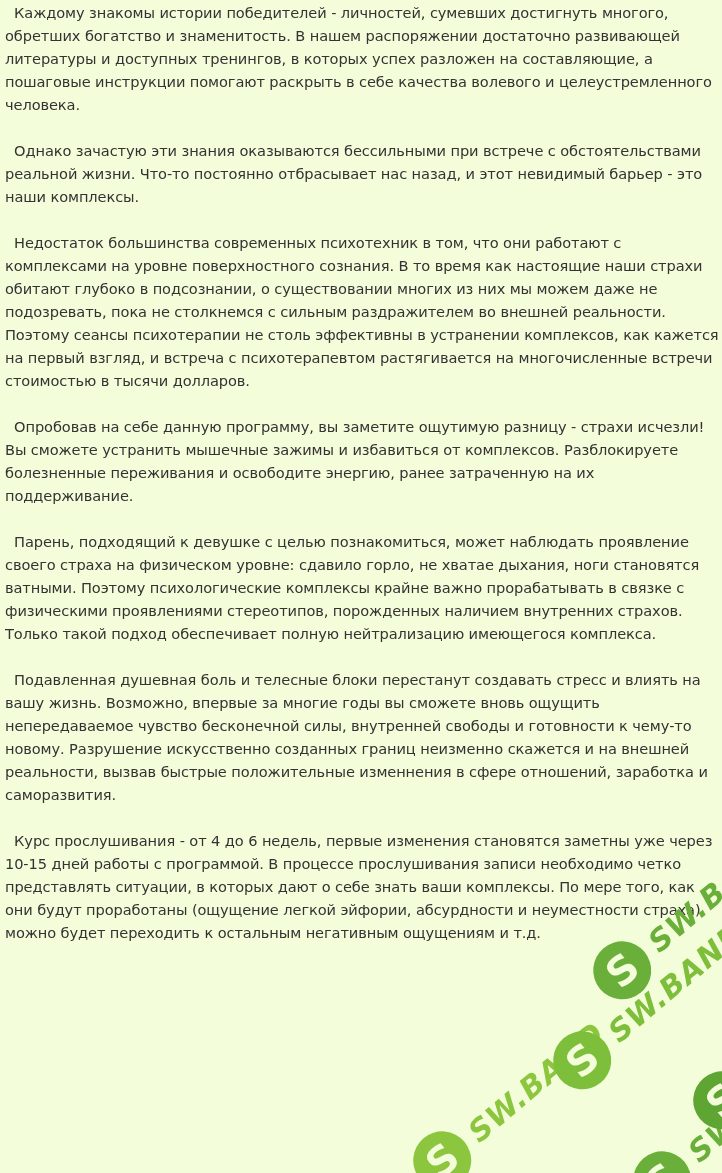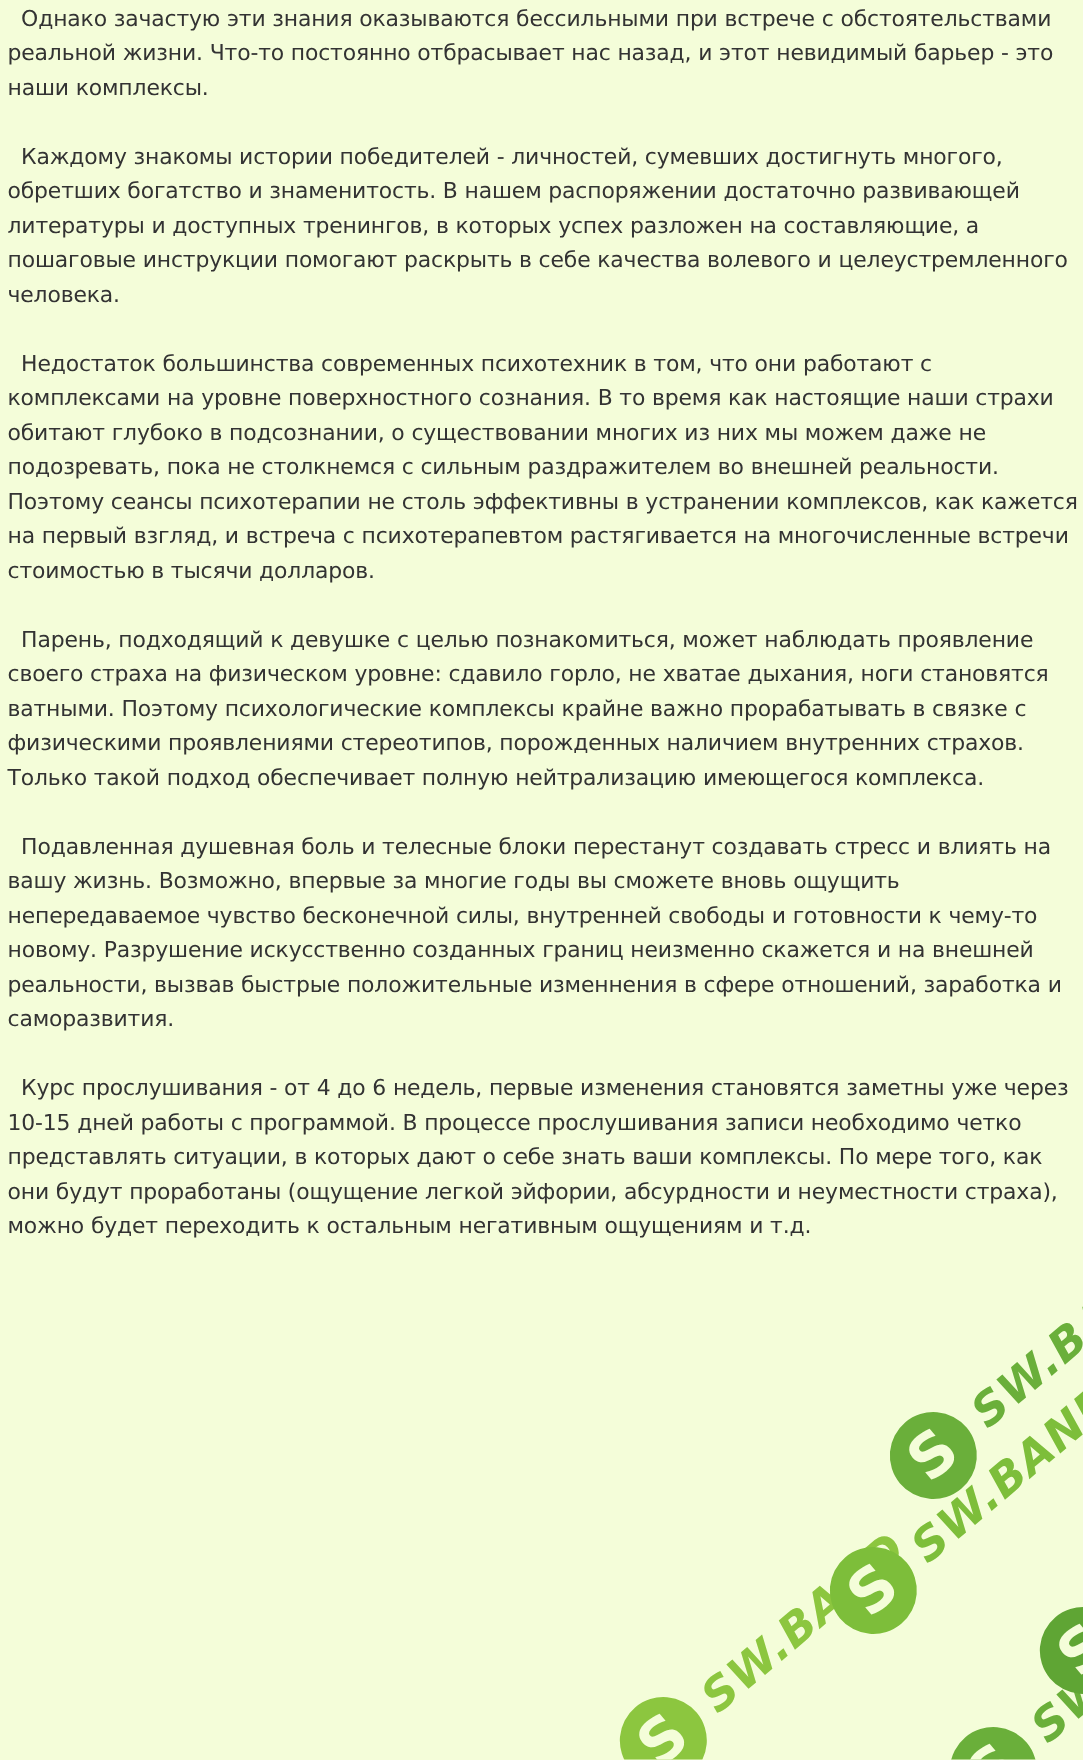--- a/index.html
+++ b/index.html
@@ -66,23 +66,24 @@
       font-weight: bold;
       font-style: italic;
       font-size: 30px;
       letter-spacing: 1px;
     }
   </style>
 </head>
 <body>
 
 <div class="content">
+  <p class="para">  Каждому знакомы истории победителей - личностей, сумевших достигнуть многого, обретших богатство и знаменитость. В нашем распоряжении достаточно развивающей литературы и доступных тренингов, в которых успех разложен на составляющие, а пошаговые инструкции помогают раскрыть в себе качества волевого и целеустремленного человека.</p>
   <p class="para">  Однако зачастую эти знания оказываются бессильными при встрече с обстоятельствами реальной жизни. Что-то постоянно отбрасывает нас назад, и этот невидимый барьер - это наши комплексы.</p>
-  <p class="para">  Каждому знакомы истории победителей - личностей, сумевших достигнуть многого, обретших богатство и знаменитость. В нашем распоряжении достаточно развивающей литературы и доступных тренингов, в которых успех разложен на составляющие, а пошаговые инструкции помогают раскрыть в себе качества волевого и целеустремленного человека.</p>
   <p class="para">  Недостаток большинства современных психотехник в том, что они работают с комплексами на уровне поверхностного сознания. В то время как настоящие наши страхи обитают глубоко в подсознании, о существовании многих из них мы можем даже не подозревать, пока не столкнемся с сильным раздражителем во внешней реальности. Поэтому сеансы психотерапии не столь эффективны в устранении комплексов, как кажется на первый взгляд, и встреча с психотерапевтом растягивается на многочисленные встречи стоимостью в тысячи долларов.</p>
+  <p class="para">  Опробовав на себе данную программу, вы заметите ощутимую разницу - страхи исчезли! Вы сможете устранить мышечные зажимы и избавиться от комплексов. Разблокируете болезненные переживания и освободите энергию, ранее затраченную на их поддерживание.</p>
   <p class="para">  Парень, подходящий к девушке с целью познакомиться, может наблюдать проявление своего страха на физическом уровне: сдавило горло, не хватае дыхания, ноги становятся ватными. Поэтому психологические комплексы крайне важно прорабатывать в связке с физическими проявлениями стереотипов, порожденных наличием внутренних страхов. Только такой подход обеспечивает полную нейтрализацию имеющегося комплекса.</p>
   <p class="para">  Подавленная душевная боль и телесные блоки перестанут создавать стресс и влиять на вашу жизнь. Возможно, впервые за многие годы вы сможете вновь ощущить непередаваемое чувство бесконечной силы, внутренней свободы и готовности к чему-то новому. Разрушение искусственно созданных границ неизменно скажется и на внешней реальности, вызвав быстрые положительные изменнения в сфере отношений, заработка и саморазвития.</p>
   <p class="para">  Курс прослушивания - от 4 до 6 недель, первые изменения становятся заметны уже через 10-15 дней работы с программой. В процессе прослушивания записи необходимо четко представлять ситуации, в которых дают о себе знать ваши комплексы. По мере того, как они будут проработаны (ощущение легкой эйфории, абсурдности и неуместности страха), можно будет переходить к остальным негативным ощущениям и т.д.</p>
 </div>
 
 <div class="watermark">
   <div class="wm-item" style="left: 420px; top: 1150px;">
     <div class="wm-logo" style="background: rgb(140, 198, 63);">
         <span>S</span>
       </div>

